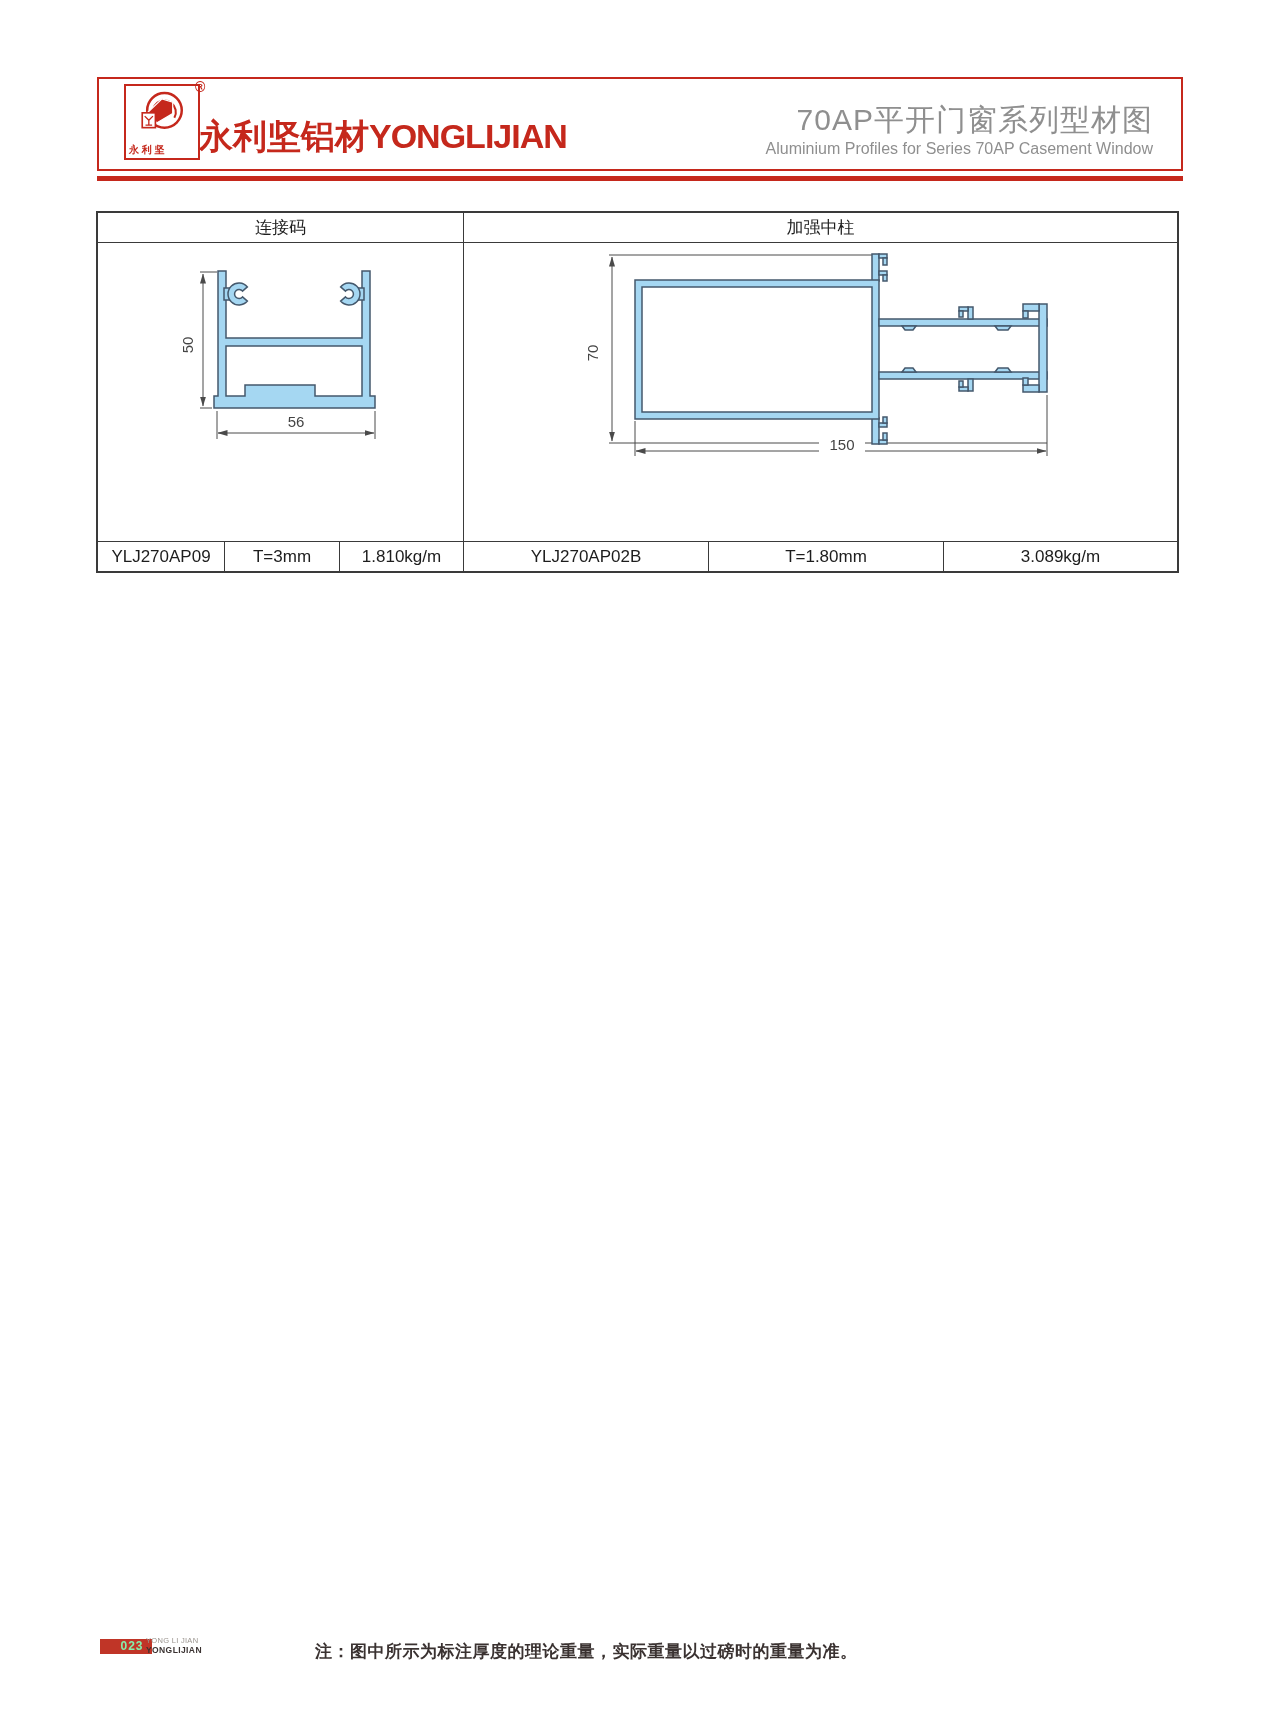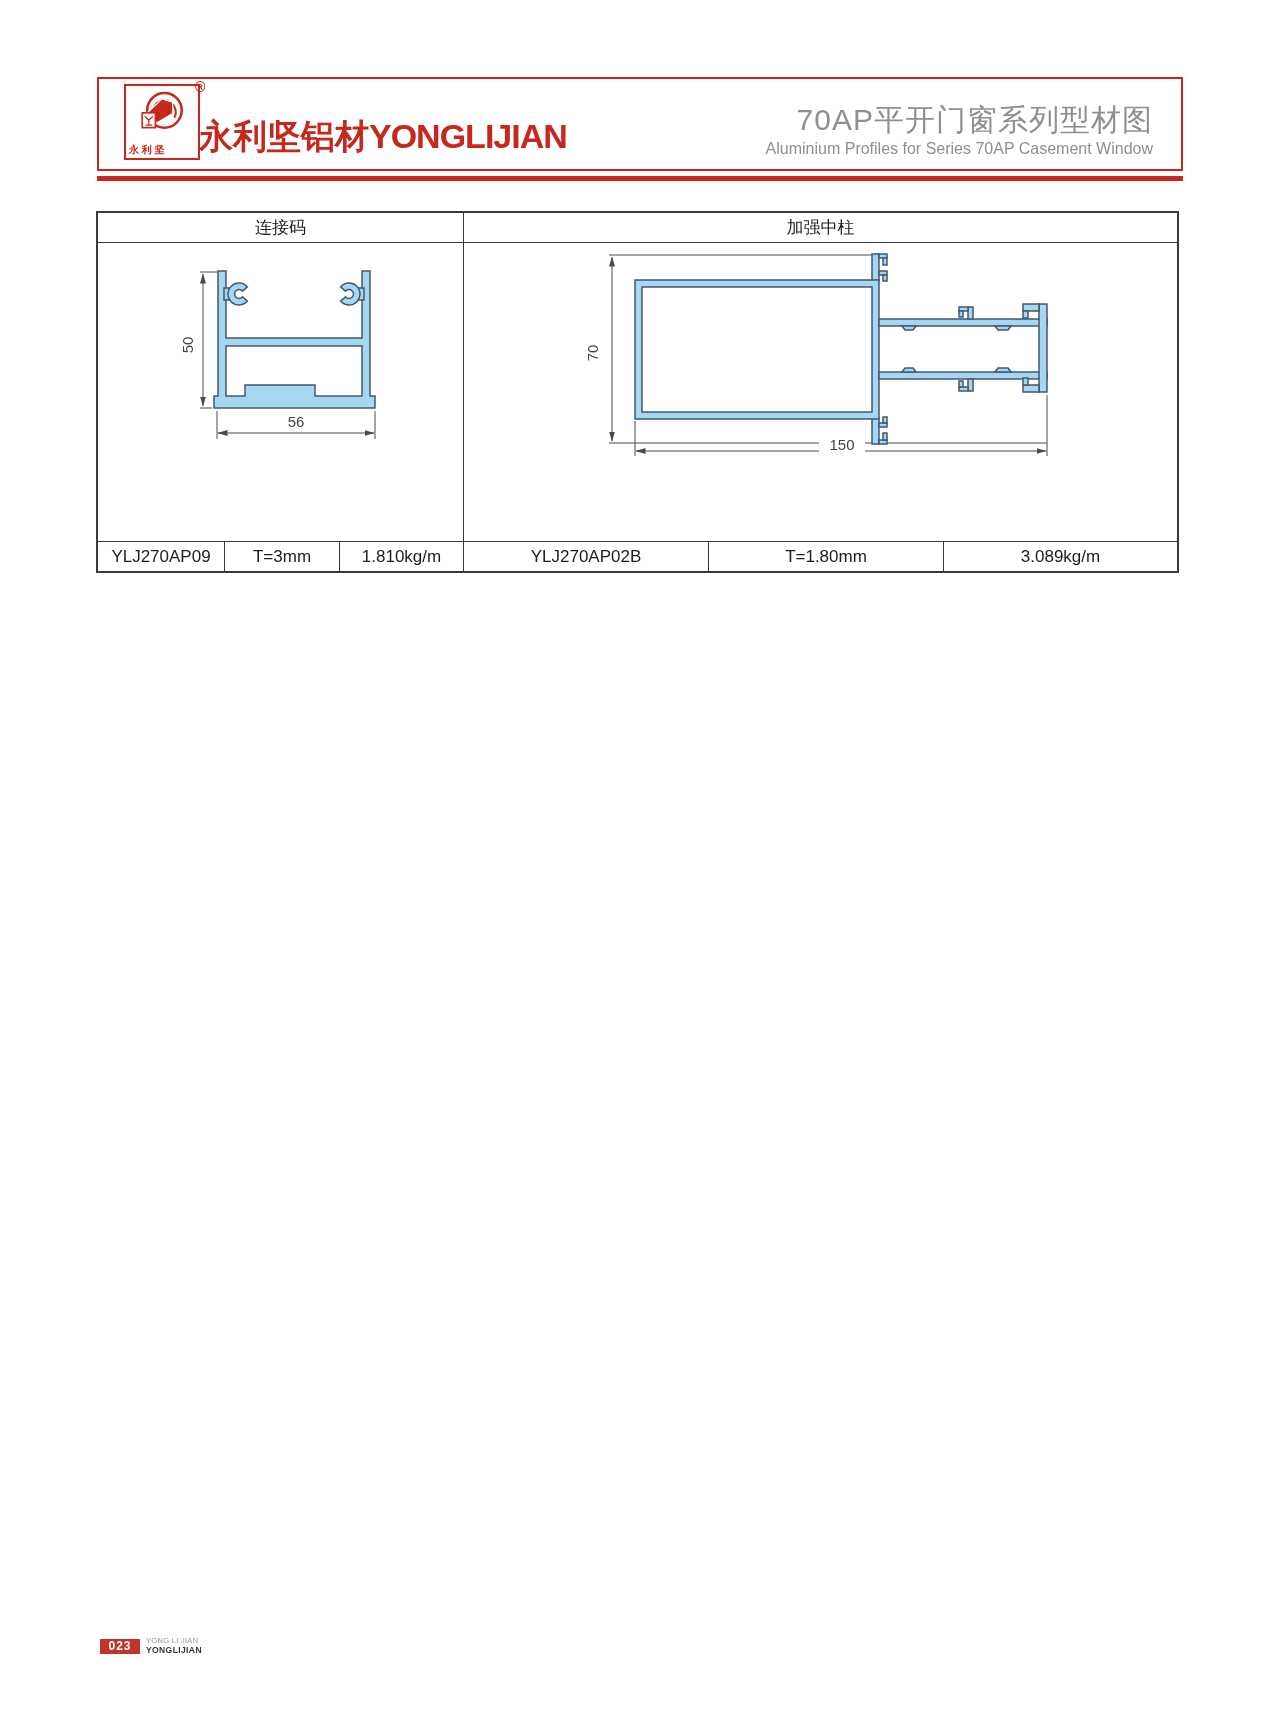--- a/index.html
+++ b/index.html
@@ -34,22 +34,22 @@
   .c-rest{flex:1 1 auto;}
   .s1{width:127px;flex:0 0 127px;}
   .s2{width:115px;flex:0 0 115px;}
   .s3{width:124px;flex:0 0 124px;}
   .s4{width:245px;flex:0 0 245px;}
   .s5{width:235px;flex:0 0 235px;}
   .draw-cell{padding:0;align-items:flex-start;justify-content:flex-start;}
   .draw-cell svg{display:block;}
 
   
-  .page-badge{left:100px;top:1639px;width:40px;height:15px;background:#c03527;color:#ffffff;
-              font-size:12px;font-weight:bold;text-align:center;line-height:15px;letter-spacing:1px;}
+  .page-badge{left:100px;top:1639px;width:40px;height:15px;background:#c03527;color:#86efac;
+              font-size:12px;font-weight:bold;text-align:center;line-height:15px;letter-spacing:1px;padding-left:12px;}
   .footer-brand{left:146px;top:1637px;line-height:8px;}
   .fb1{color:#9a948e;font-size:7.5px;letter-spacing:0.3px;}
   .fb2{color:#3a3231;font-size:8.5px;font-weight:bold;letter-spacing:0.4px;margin-top:1px;}
   .note{left:315px;top:1640px;color:#3a3231;font-size:17px;font-weight:bold;letter-spacing:0.5px;}
 </style>
 </head>
 <body>
 
 <div class="page">
 
@@ -184,14 +184,15 @@
       <div class="cell s5">T=1.80mm</div>
       <div class="cell c-rest last">3.089kg/m</div>
     </div>
   </div>
 
   <div class="abs page-badge">023</div>
   <div class="abs footer-brand">
     <div class="fb1">YONG LI JIAN</div>
     <div class="fb2">YONGLIJIAN</div>
   </div>
+  <div class="abs note">注：图中所示为标注厚度的理论重量，实际重量以过磅时的重量为准。</div>
 
 </div>
 
 </body></html>

